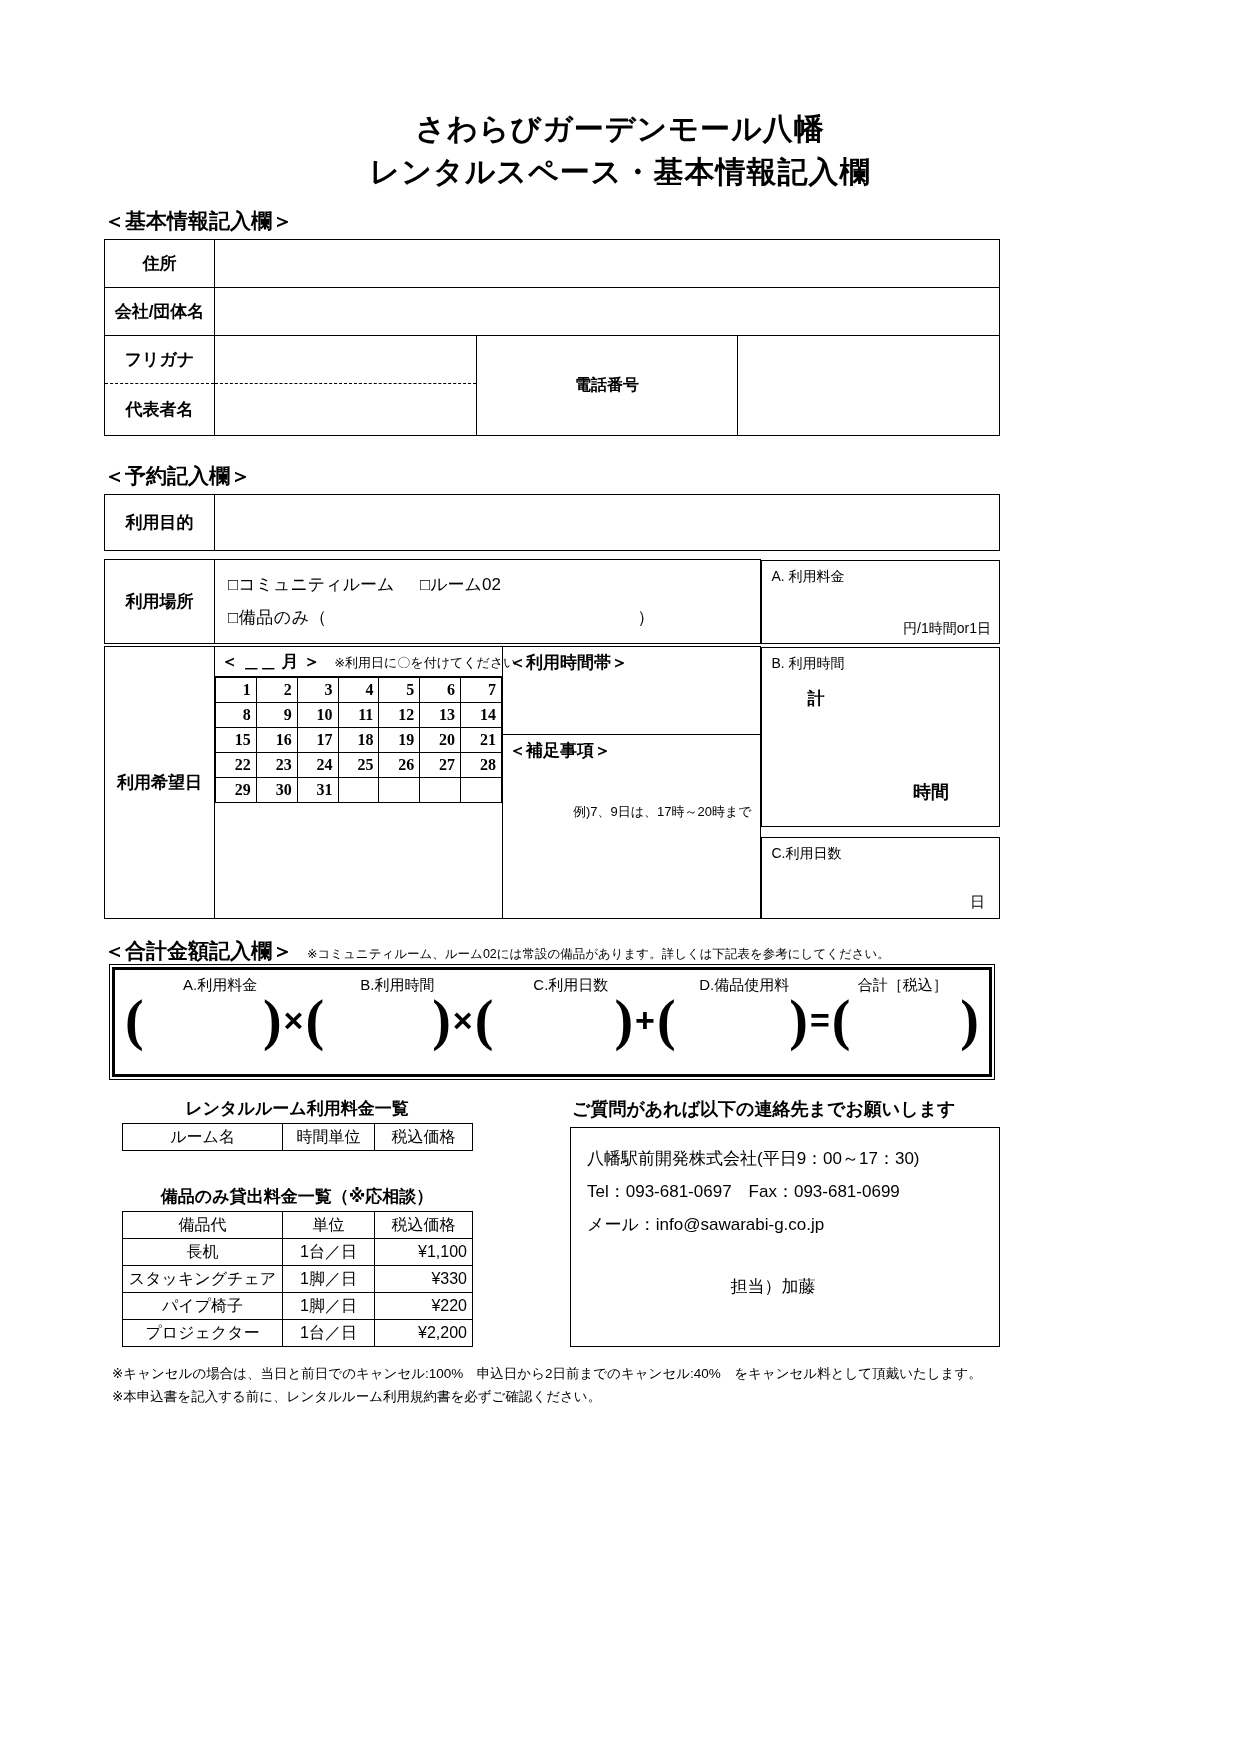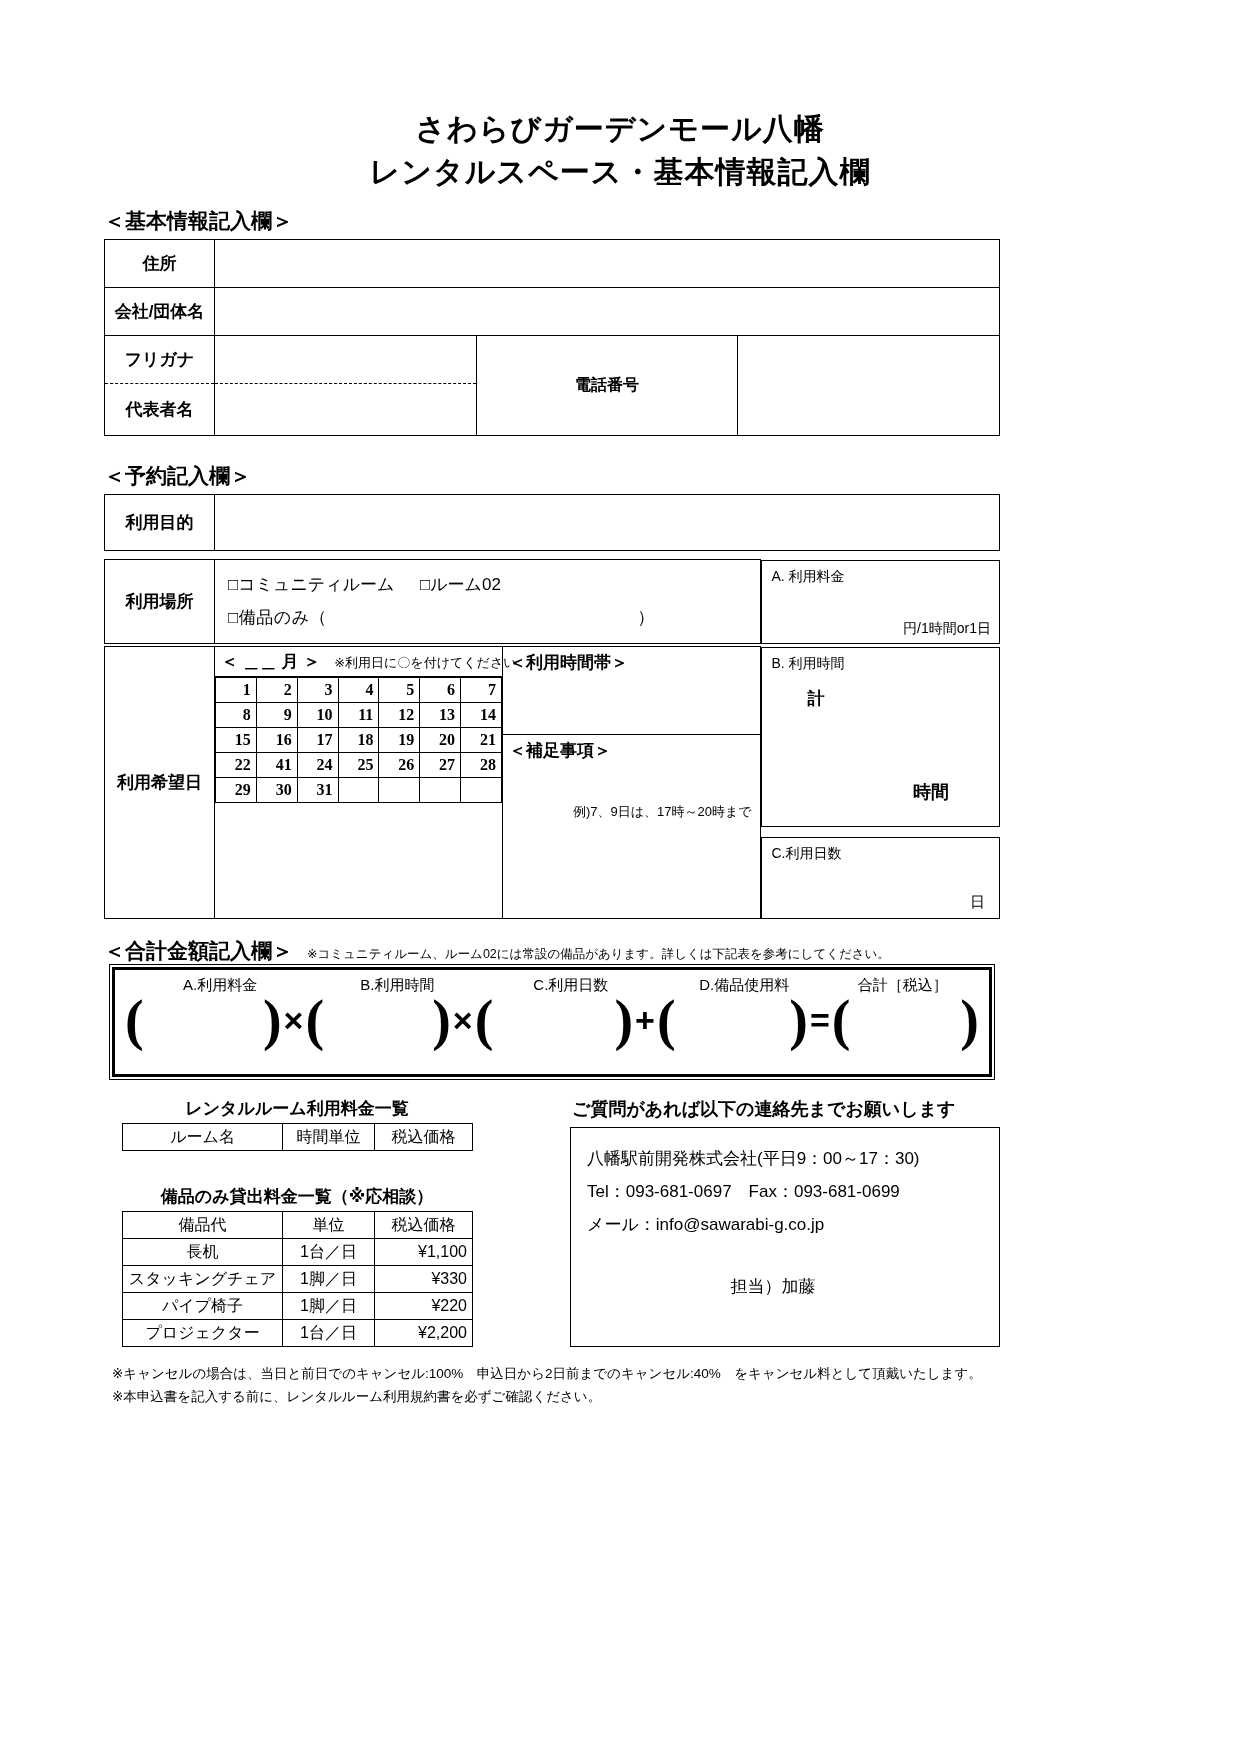--- a/index.html
+++ b/index.html
@@ -254,21 +254,21 @@
               <td>15</td>
               <td>16</td>
               <td>17</td>
               <td>18</td>
               <td>19</td>
               <td>20</td>
               <td>21</td>
             </tr>
             <tr>
               <td>22</td>
-              <td>41</td>
+              <td>23</td>
               <td>24</td>
               <td>25</td>
               <td>26</td>
               <td>27</td>
               <td>28</td>
             </tr>
             <tr>
               <td>29</td>
               <td>30</td>
               <td>31</td>

